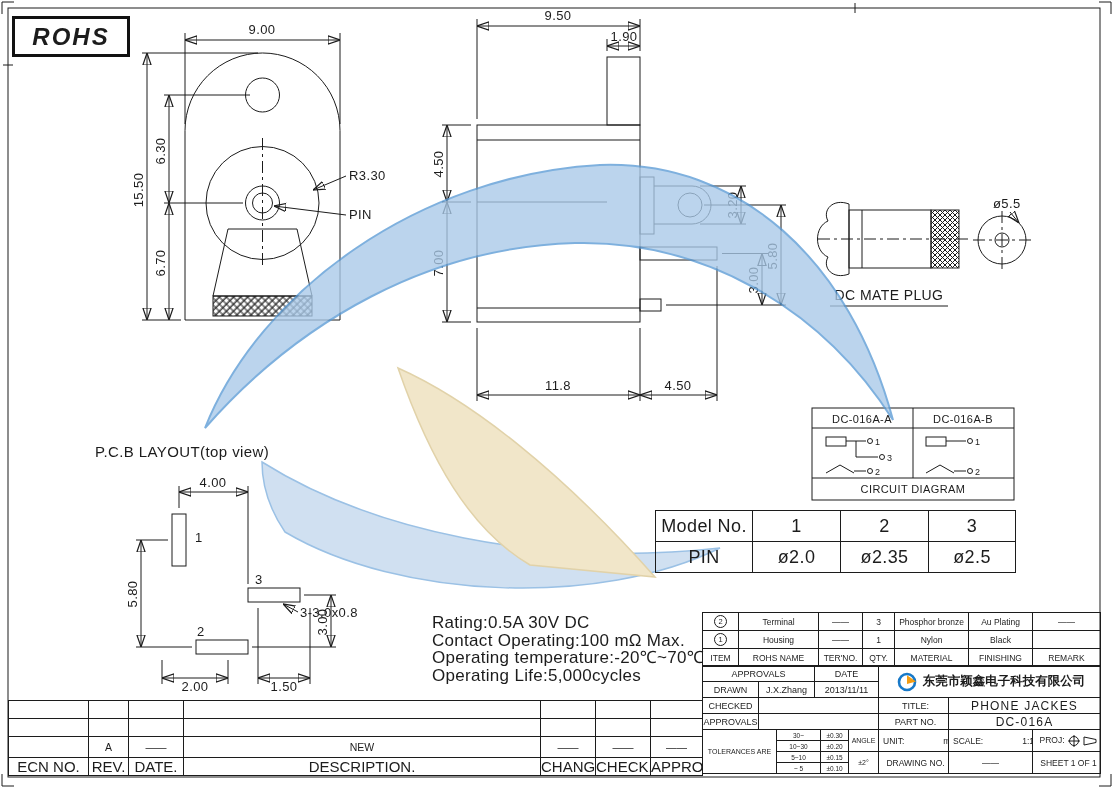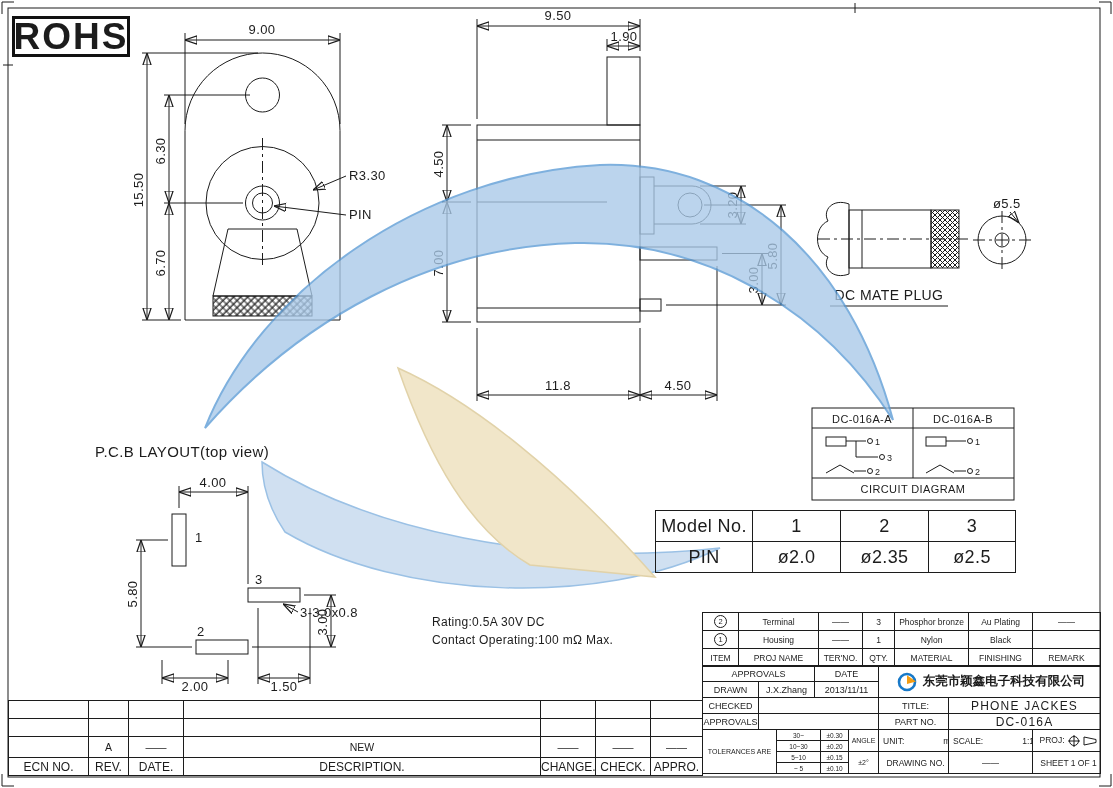--- a/index.html
+++ b/index.html
@@ -8,36 +8,36 @@
   .layer{position:absolute;left:0;top:0;}
   .ln line,.ln path,.ln rect,.ln circle{stroke:#1c1c1c;fill:none;stroke-width:1;}
   .ln text{fill:#1c1c1c;stroke:none;font-family:"Liberation Sans",sans-serif;font-size:13px;letter-spacing:.4px;}
   .ln .cl{stroke-dasharray:12 4 3 4;}
   .ln .fill-hatch{fill:url(#hatch);}
   .ln .fill-cross{fill:url(#cross);}
   .ln .lb15{font-size:15px;} .ln .lb14{font-size:14px;} .ln .lb11{font-size:11px;} .ln .lb9{font-size:9px;}
   .wm{z-index:2;pointer-events:none;}
   .lnl{z-index:1;}
   .rohs{position:absolute;left:12px;top:16px;width:112px;height:35px;border:3px solid #111;
-        display:flex;align-items:center;justify-content:center;font-weight:bold;font-size:37px;letter-spacing:2px;z-index:3;}
-  .specs{position:absolute;left:432px;top:614px;font-size:12px;line-height:17.5px;letter-spacing:.3px;z-index:3;}
+        display:flex;align-items:center;justify-content:center;font-weight:bold;font-size:24px;letter-spacing:2px;z-index:3;font-style:italic;}
+  .specs{position:absolute;left:432px;top:614px;font-size:17px;line-height:17.5px;letter-spacing:.3px;z-index:3;}
   table.tb{position:absolute;border-collapse:collapse;table-layout:fixed;z-index:3;background:transparent;}
   table.tb td{border:1px solid #1c1c1c;text-align:center;padding:0;overflow:hidden;white-space:nowrap;vertical-align:middle;}
   .model{left:655px;top:510px;width:360px;}
   .model td{height:30px;font-size:18px;letter-spacing:.4px;}
   .parts{left:702px;top:612px;width:398px;}
   .parts td{height:17px;font-size:8.5px;}
   .appr{left:702px;top:665px;width:398px;}
   .appr td{height:15px;font-size:9px;}
   .tol{left:702px;top:729px;width:398px;}
   .tol td{height:10px;font-size:8.5px;}
   .tol td.t{font-size:6.5px;}
   .tol td.tolab{font-size:7px;}
   .rev{left:8px;top:700px;width:694px;}
-  .rev td{height:17px;font-size:12px;}
+  .rev td{height:17px;font-size:15px;}
   .rev tr.data td{height:20px;font-size:10.5px;}
   .lft{text-align:center;padding-left:4px !important;}
   .big{font-size:12px !important;letter-spacing:1.2px;}
   .company-cell{font-weight:bold;font-size:12.5px !important;}
   .company-cell .co-wrap{display:flex;align-items:center;justify-content:center;gap:4px;}
   .circ{display:inline-flex;width:11px;height:11px;border:1px solid #1c1c1c;border-radius:50%;
         align-items:center;justify-content:center;font-size:7.5px;line-height:1;}
   .mlv{margin-left:7px;padding-left:32px;}
   .projsym{vertical-align:middle;margin-left:3px;}
 </style>
@@ -233,20 +233,22 @@
       <path d="M262,462 C370,530 540,568 720,548 C600,607 400,600 285,532 C270,510 262,485 262,462 Z" f="" fill="#c3d8ee" stroke="#7fb0de" stroke-width="1.5"></path>
       <path d="M398,368 C430,460 470,530 530,565 L655,577 C560,470 470,400 398,368 Z" fill="#eedfba" stroke="#d9c691" stroke-width="1.5"></path>
     </g>
   </svg>
 
   <div class="rohs">ROHS</div>
 
   <div class="specs">
     <div>Rating:0.5A 30V DC</div>
     <div>Contact Operating:100 mΩ Max.</div>
+    <div>Operating temperature:-20℃~70℃</div>
+    <div>Operating Life:5,000cycles</div>
   </div>
 
   <table class="tb model">
     <colgroup>
         <col style="width:97px">
         <col style="width:88px">
         <col style="width:88px">
         <col style="width:87px">
       </colgroup>
     <tbody>
@@ -289,21 +291,21 @@
       <td><span class="circ">1</span></td>
       <td>Housing</td>
       <td>——</td>
       <td>1</td>
       <td>Nylon</td>
       <td>Black</td>
       <td></td>
     </tr>
     <tr>
       <td>ITEM</td>
-      <td>PROJ NAME</td>
+      <td>ROHS NAME</td>
       <td>TER'NO.</td>
       <td>QTY.</td>
       <td>MATERIAL</td>
       <td>FINISHING</td>
       <td>REMARK</td>
     </tr>
   </tbody>
     </table>
 
   <table class="tb appr">

